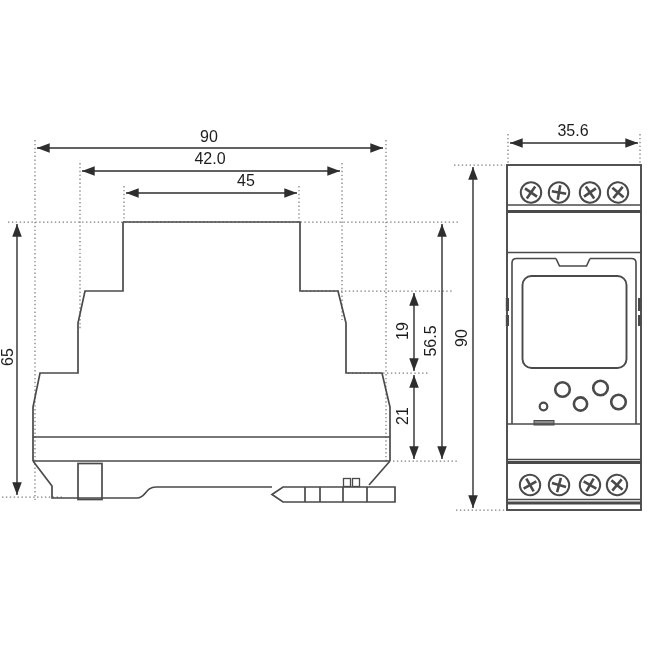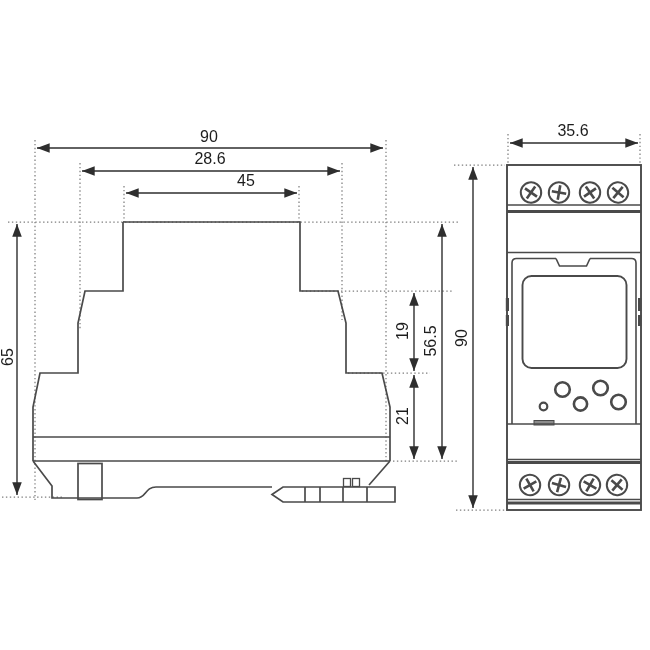--- a/index.html
+++ b/index.html
@@ -120,21 +120,21 @@
       <line x1="17" y1="224" x2="17" y2="495" marker-start="url(#arr)" marker-end="url(#arr)"></line>
       <line x1="414" y1="293" x2="414" y2="371" marker-start="url(#arr)" marker-end="url(#arr)"></line>
       <line x1="414" y1="375" x2="414" y2="459" marker-start="url(#arr)" marker-end="url(#arr)"></line>
       <line x1="442" y1="224" x2="442" y2="459" marker-start="url(#arr)" marker-end="url(#arr)"></line>
       <line x1="510" y1="143" x2="638" y2="143" marker-start="url(#arr)" marker-end="url(#arr)"></line>
       <line x1="473" y1="167" x2="473" y2="508" marker-start="url(#arr)" marker-end="url(#arr)"></line>
     </g>
   </svg>
 
   <span class="dim" style="left:209px; top:137px;">90</span>
-  <span class="dim" style="left:210px; top:159px;">28.6</span>
+  <span class="dim" style="left:210px; top:159px;">42.0</span>
   <span class="dim" style="left:211px; top:181px;margin-left:35px;">45</span>
   <span class="dim rot" style="left:8px;   top:357px;">65</span>
   <span class="dim rot" style="left:403px; top:331px;">19</span>
   <span class="dim rot" style="left:431px; top:341px;">56.5</span>
   <span class="dim rot" style="left:403px; top:416px;">21</span>
   <span class="dim" style="left:573px; top:131px;">35.6</span>
   <span class="dim rot" style="left:462px; top:338px;">90</span>
 
 </div>
 

